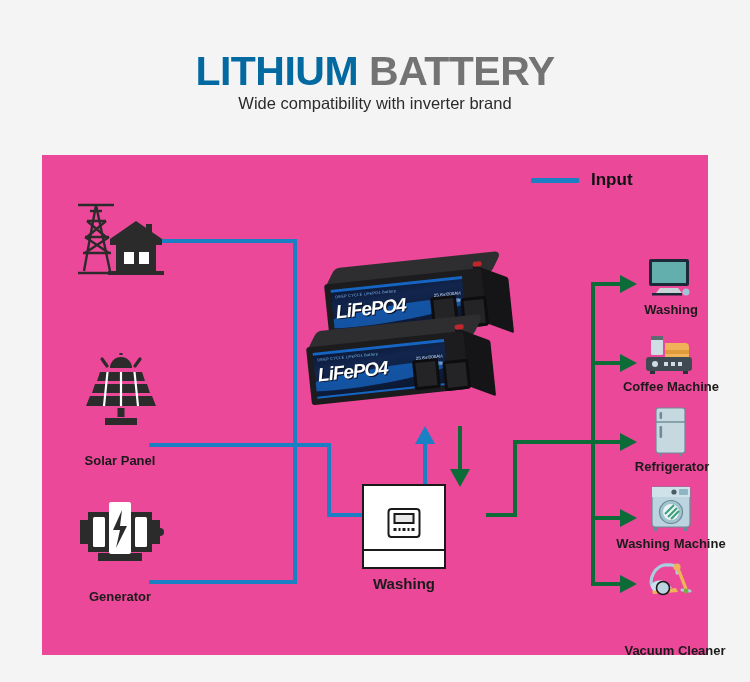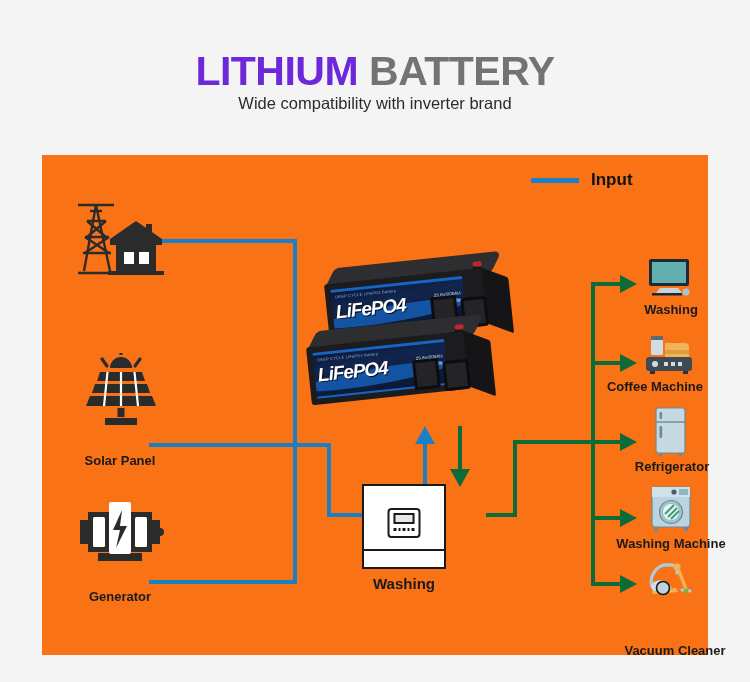--- a/index.html
+++ b/index.html
@@ -8,30 +8,30 @@
     background:#f4f4f4;
     font-family:"Liberation Sans", sans-serif;
     position:relative; overflow:hidden;
   }
   
   #header { position:absolute; top:0; left:0; width:750px; height:150px; }
   #title {
     position:absolute; top:48px; left:0; width:750px;
     text-align:center; font-size:41px; font-weight:bold; letter-spacing:-0.5px;
   }
-  #title .hl { color:#6d28d9; }
+  #title .hl { color:#0369a1; }
   #title .base { color:#737373; }
   #subtitle {
     position:absolute; top:94px; left:0; width:750px;
     text-align:center; font-size:16.5px; color:#2b2b2b;
   }
   
   #canvas {
     position:absolute; left:42px; top:155px;
-    width:666px; height:500px; background:#f97316;
+    width:666px; height:500px; background:#ec4899;
   }
   
   .lg-row { position:absolute; display:flex; align-items:center; }
   .lg-line { width:48px; height:5px; border-radius:1px; }
   .lg-label { margin-left:12px; font-size:17px; font-weight:bold; color:#111; }
   
   .wire { position:absolute; }
   .wire.h { height:4px; }
   .wire.v { width:4px; }
   
@@ -306,21 +306,21 @@
       <rect x="19" y="17" width="24" height="4" fill="#e09b3c"></rect>
       <path d="M3 24 h40 a3 3 0 0 1 3 3 v8 a3 3 0 0 1 -3 3 H3 a3 3 0 0 1 -3 -3 v-8 a3 3 0 0 1 3 -3 Z" fill="#3f4a52"></path>
       <circle cx="9" cy="31" r="3" fill="#cfdde4"></circle>
       <rect x="18" y="29" width="4" height="4" fill="#cfdde4"></rect>
       <rect x="25" y="29" width="4" height="4" fill="#cfdde4"></rect>
       <rect x="32" y="29" width="4" height="4" fill="#cfdde4"></rect>
       <rect x="4" y="38" width="5" height="3" fill="#2b333a"></rect>
       <rect x="37" y="38" width="5" height="3" fill="#2b333a"></rect>
     </svg>
   </div>
-  <div class="node-label" style="left:550px; top:224px; width:126px;">Coffee Machine</div>
+  <div class="node-label" style="left:566px; top:224px; width:126px;">Coffee Machine</div>
 
   <div class="node" style="left:611px; top:252px;">
     <svg width="36" height="50" viewBox="0 0 36 50">
       <rect x="3" y="1" width="29" height="45" rx="2.5" fill="#c7d9e0" stroke="#6d8a96" stroke-width="1.2"></rect>
       <path d="M3 15 h29" stroke="#6d8a96" stroke-width="1.4"></path>
       <rect x="6.5" y="5" width="2.6" height="7" rx="1.2" fill="#6d8a96"></rect>
       <rect x="6.5" y="19" width="2.6" height="12" rx="1.2" fill="#6d8a96"></rect>
       <rect x="6" y="46" width="3" height="3.5" fill="#6d8a96"></rect>
       <rect x="26" y="46" width="3" height="3.5" fill="#6d8a96"></rect>
     </svg>

